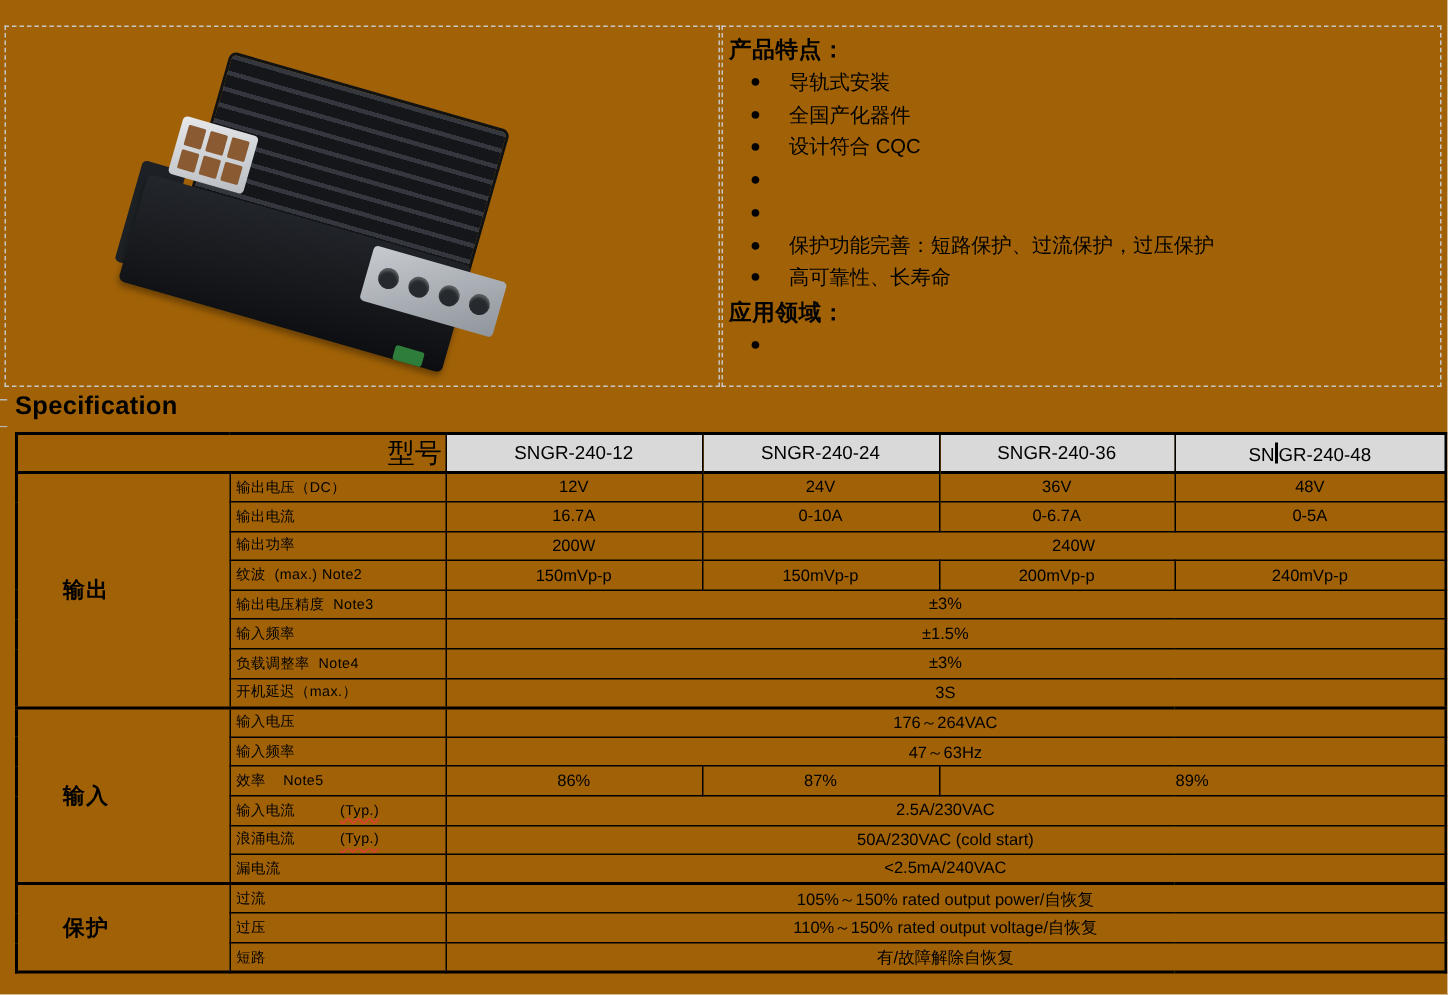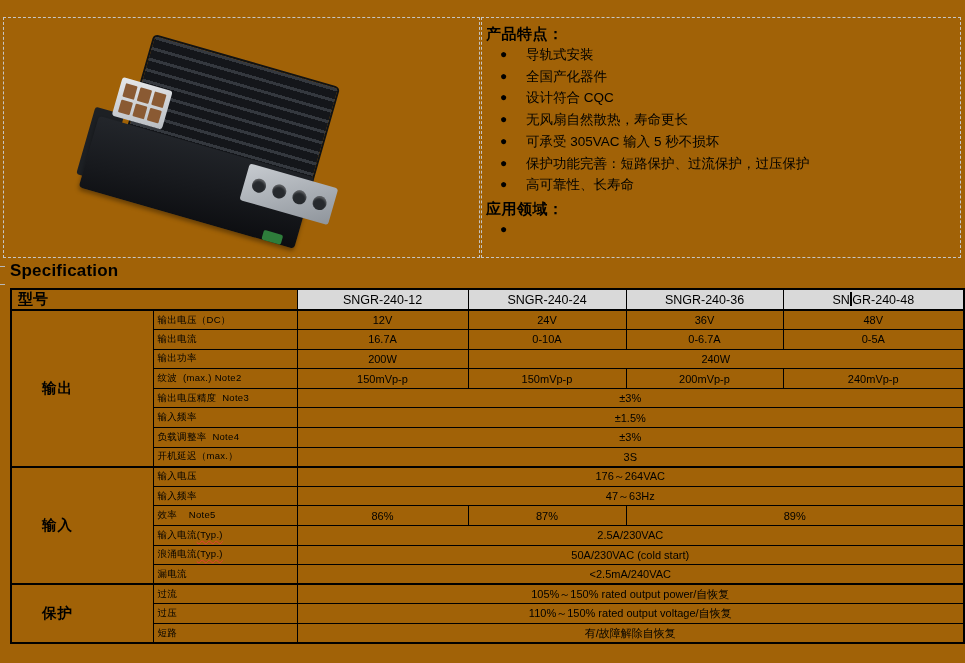--- a/index.html
+++ b/index.html
@@ -47,34 +47,34 @@
   .outline-marker { position:absolute; left:-2px; top:266px; width:7px; height:19px;
                     border:1px solid #b8b8b8; border-right:none; border-radius:2px 0 0 2px; }
   .spec-heading { position:absolute; left:10px; top:261px; font-size:17px; font-weight:bold;
                   letter-spacing:.2px; }
 
   table.spec-table { position:absolute; left:10px; top:288px; width:953px;
                      border-collapse:collapse; table-layout:fixed;
                      border:2px solid #000; }
   .spec-table td { border:1px solid #000; height:19.6px; padding:0 2px;
                    overflow:hidden; white-space:nowrap; vertical-align:middle; }
-  .spec-table td.model-label { font-size:15px; font-weight:bold; padding-left:6px;
-                               border-bottom:2px solid #000; height:20px; }
+  .spec-table td.model-label { font-size:18px; font-weight:normal; padding-left:6px;
+                               border-bottom:2px solid #000; height:20px;text-align:right; }
   .spec-table td.model { background:#d9d9d9; font-weight:normal; text-align:center;
                          font-size:12.5px; border-bottom:2px solid #000; height:20px; }
   .spec-table td.group-cell { font-size:14.5px; font-weight:bold; padding-left:30px;
                               letter-spacing:1px; }
   .spec-table td.label-cell { font-size:9.5px; padding-left:4px; white-space:pre;
                               letter-spacing:.3px; }
   .spec-table td.val-cell { text-align:center; font-size:11px;margin-top:32px; }
   .spec-table tr.gb > td { border-top:2px solid #000; }
   .caret { display:inline-block; width:1.5px; height:14px; background:#000;
            vertical-align:-2px; margin:0 .5px; }
   .wavy { text-decoration:underline; text-decoration-style:wavy; text-decoration-color:#e03c31;
-          text-decoration-thickness:1px; text-underline-offset:2px; }
+          text-decoration-thickness:1px; text-underline-offset:2px;margin-left:30px; }
 </style>
 </head>
 <body>
 
 <div class="page">
 
   <div class="dash-box photo-frame">
     <div class="photo-wrap">
       <div class="psu-rot">
         <div class="psu-side"></div>
@@ -109,25 +109,23 @@
       <li>
           <span class="bullet">●</span>
           <span>全国产化器件</span>
         </li>
       <li>
           <span class="bullet">●</span>
           <span>设计符合 CQC</span>
         </li>
       <li>
           <span class="bullet">●</span>
-          <span>无风扇自然散热，寿命更长</span>
-        </li>
-      <li>
-          <span class="bullet">●</span>
-          <span>可承受 305VAC 输入 5 秒不损坏</span>
+        </li>
+      <li>
+          <span class="bullet">●</span>
         </li>
       <li>
           <span class="bullet">●</span>
           <span>保护功能完善：短路保护、过流保护，过压保护</span>
         </li>
       <li>
           <span class="bullet">●</span>
           <span>高可靠性、长寿命</span>
         </li>
     </ul>

